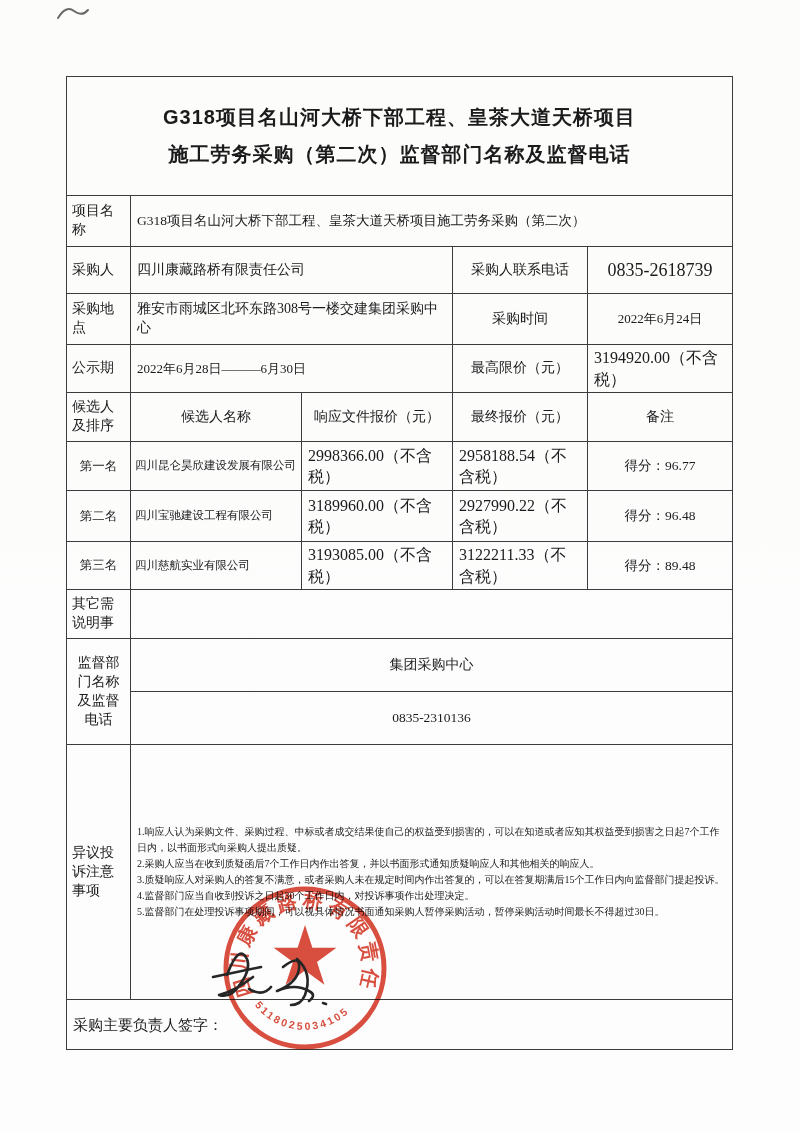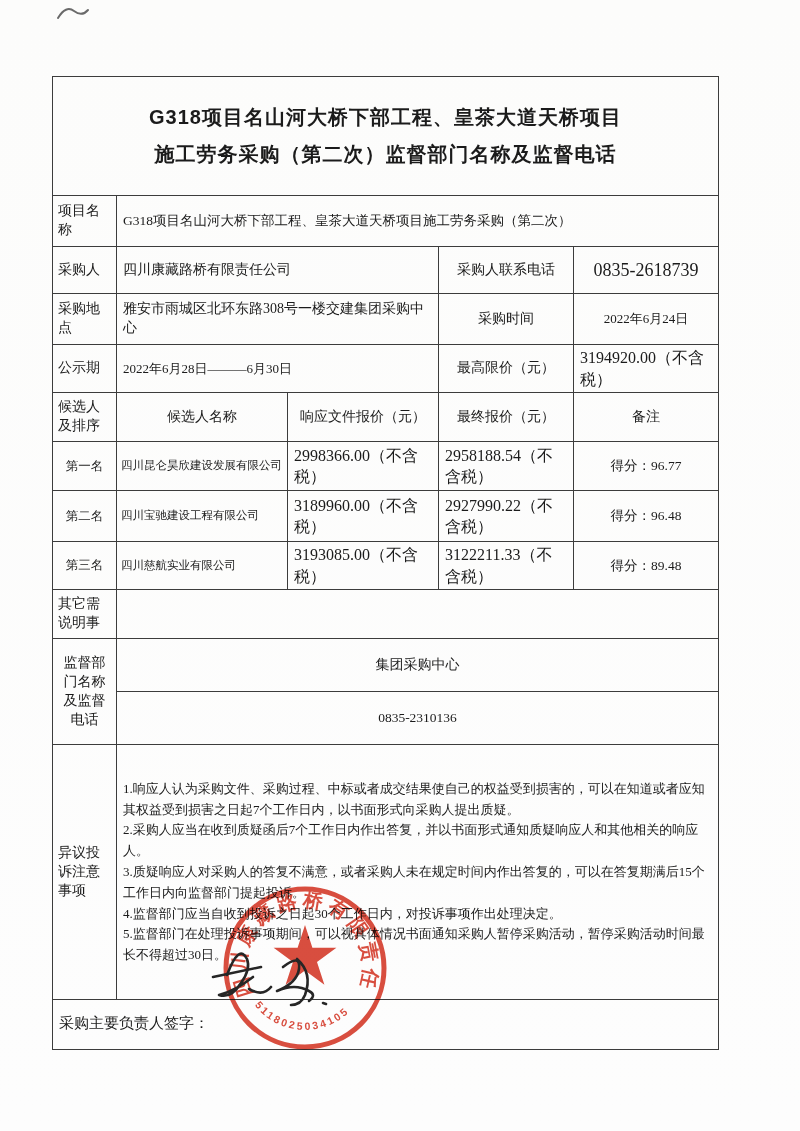--- a/index.html
+++ b/index.html
@@ -6,21 +6,21 @@
   body{background:#ffffff;}
   #page{
     position:relative;
     width:800px;height:1131px;
     background:linear-gradient(180deg,#fcfcfb 0%, #fdfdfd 100%);
     font-family:"Liberation Serif", serif;
     color:#1b1b1b;
     overflow:hidden;
   }
   table.doc{
-    position:absolute;left:52px;top:76px;
+    position:absolute;left:66px;top:76px;
     width:666px;
     border-collapse:collapse;
     table-layout:fixed;
   }
   td{
     border:1px solid #3c3c3c;
     padding:2px 6px;
     font-size:13.5px;
     vertical-align:middle;
     overflow:hidden;
@@ -46,23 +46,23 @@
   tr.r-loc td{height:46px;}
   tr.r-period td{height:38px;}
   tr.r-chead td{height:44px;}
   tr.r-cand1 td{height:44px;}
   tr.r-cand2 td{height:46px;}
   tr.r-cand3 td{height:43px;}
   tr.r-other td{height:44px;}
   tr.r-sup1 td{height:48px;}
   tr.r-sup2 td{height:48px;margin-top:20px;}
   tr.r-objection td{height:250px;}
-  tr.r-sign td{height:45px;font-family:Liberation Mono, monospace;}
+  tr.r-sign td{height:45px;}
   .objection-text{
-    font-size:13px;
+    font-size:10px;
     line-height:1.6;
     text-align:left;
   }
   .sign-label{font-size:15px;}
   #seal{
     position:absolute;left:205px;top:868px;
     width:200px;height:214px;
     opacity:.9;
     mix-blend-mode:multiply;
     pointer-events:none;

